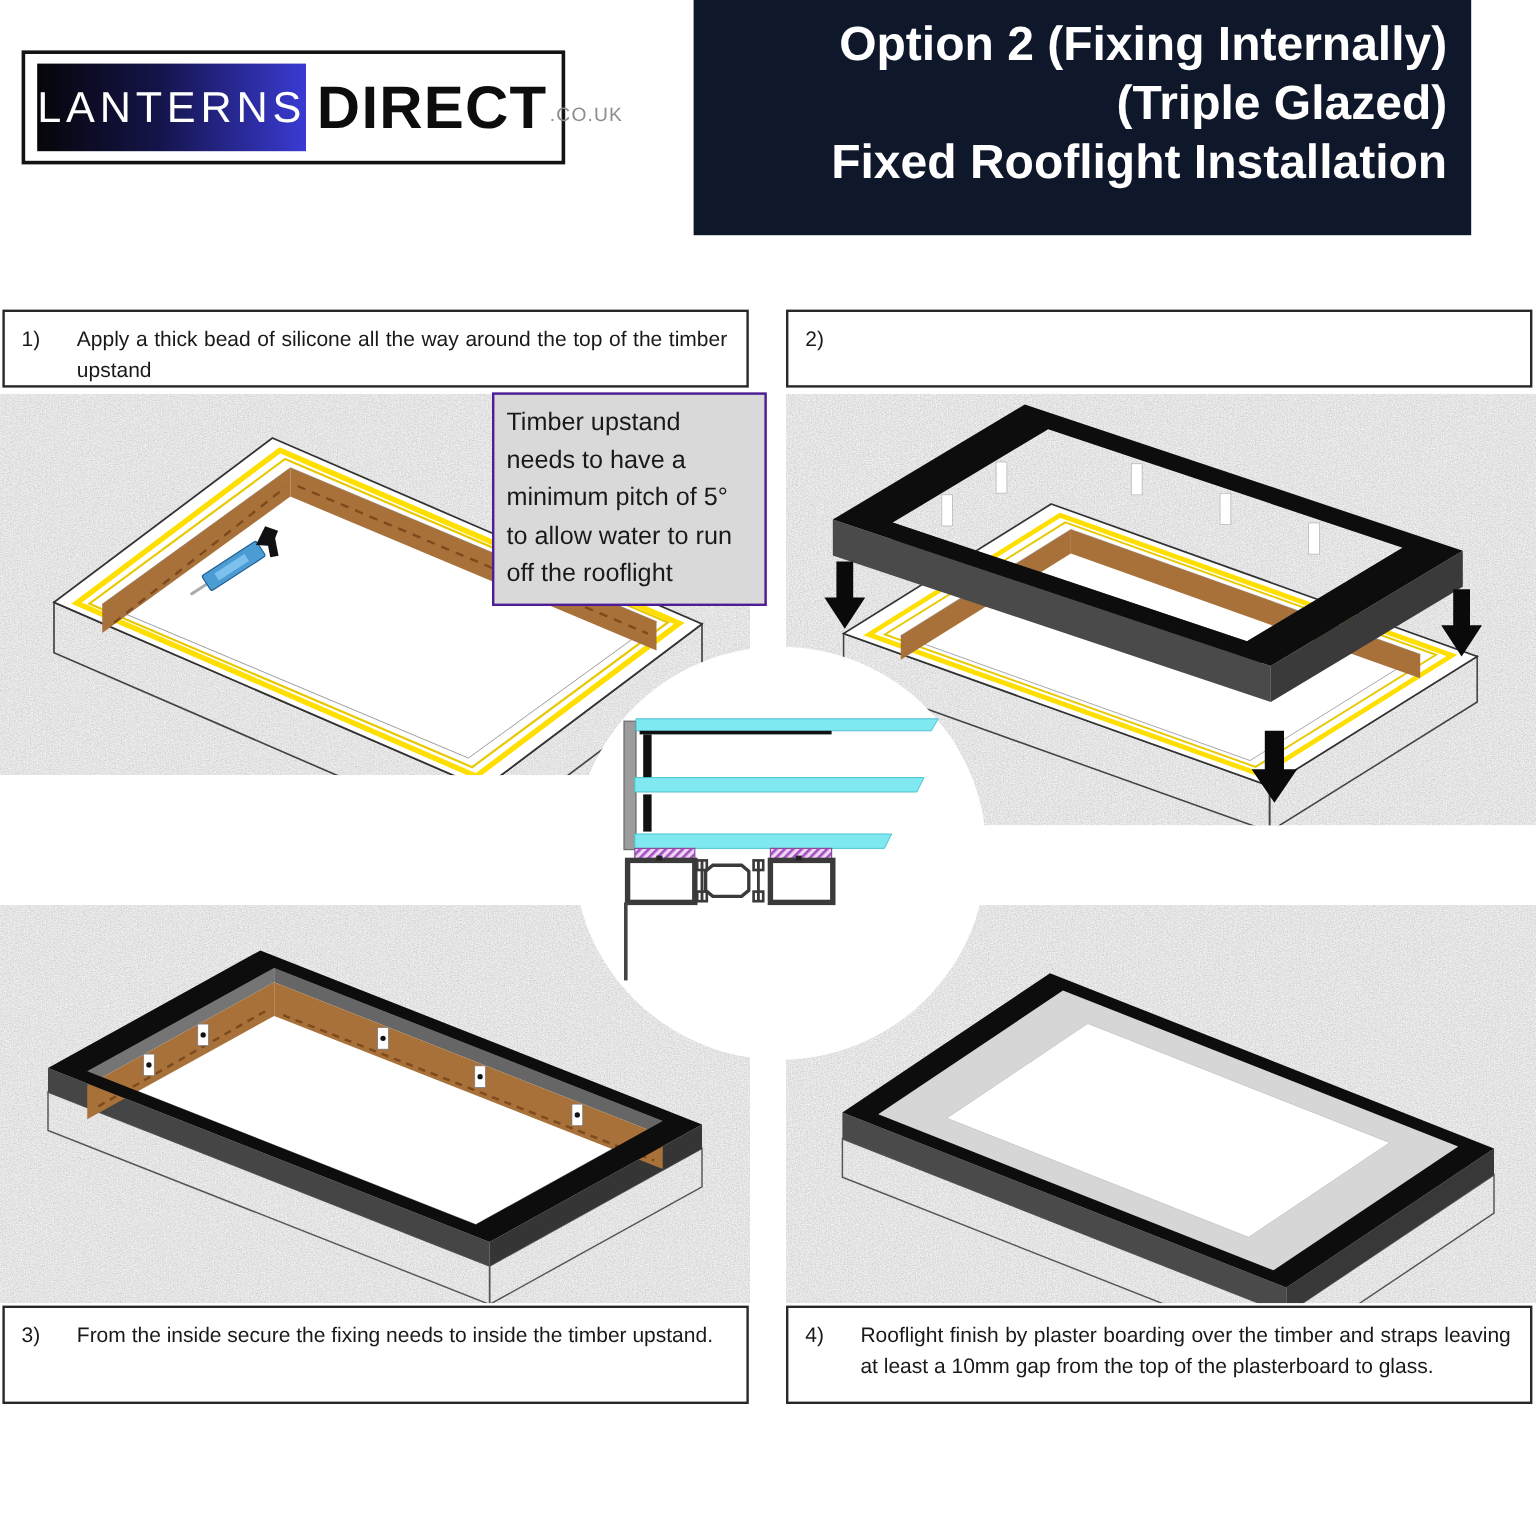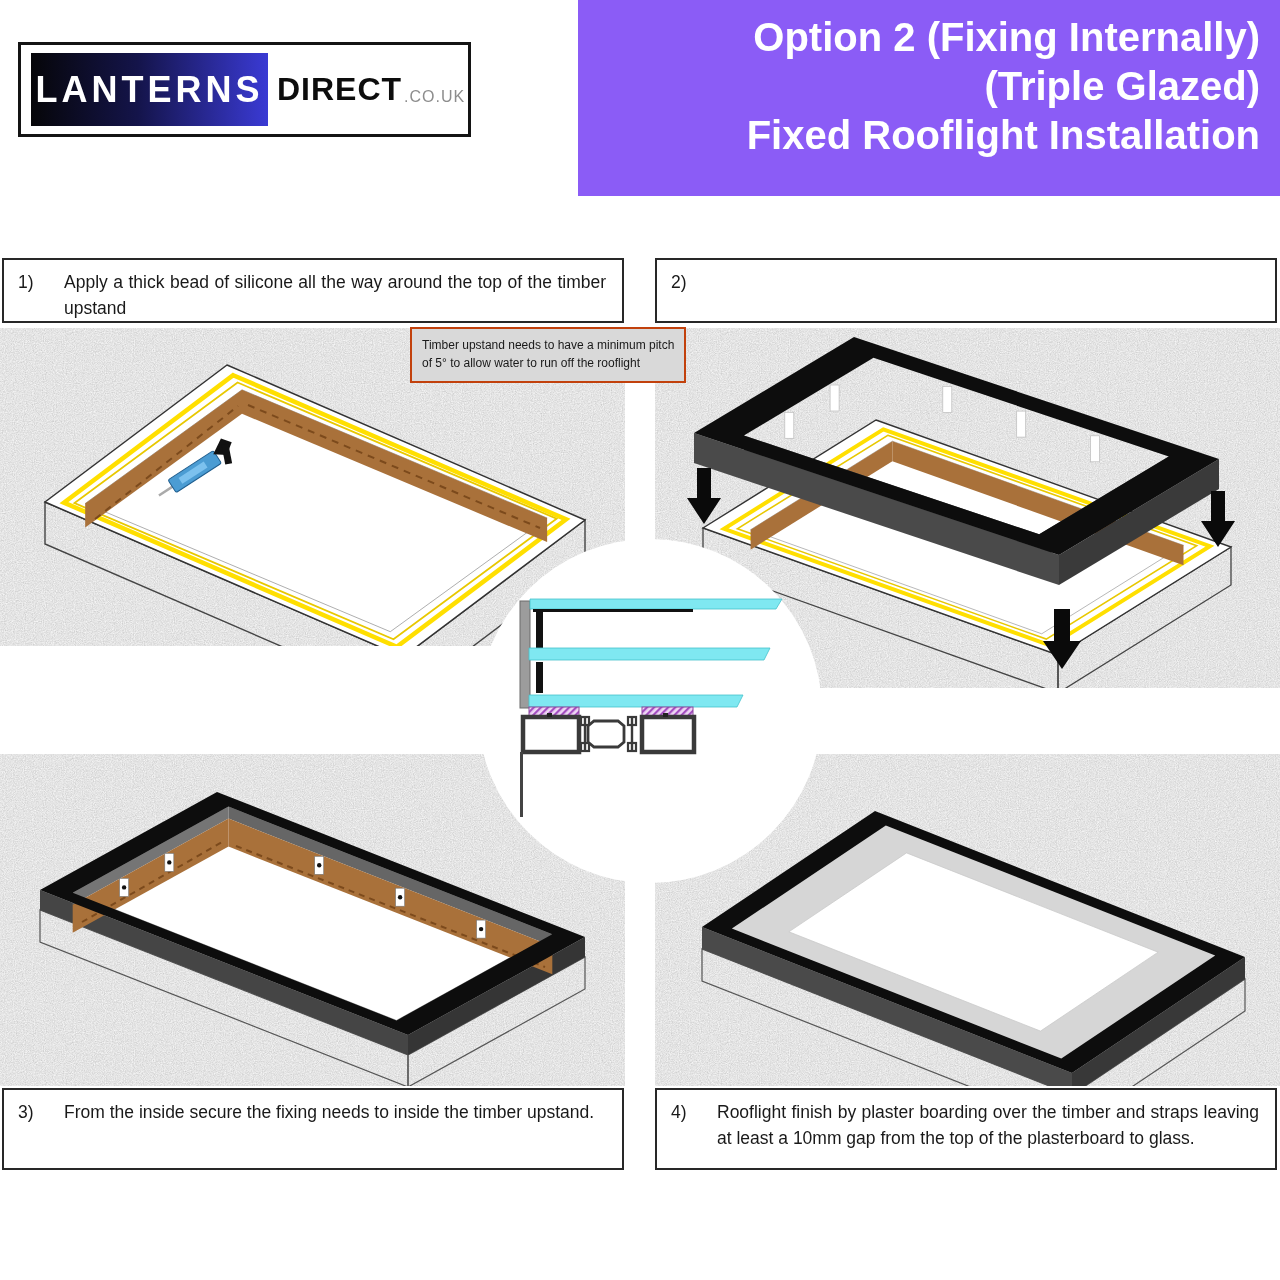--- a/index.html
+++ b/index.html
@@ -5,26 +5,26 @@
   html,body{margin:0;padding:0;background:#fff;}
   .page{position:relative;width:1280px;height:1280px;background:#ffffff;
         font-family:"Liberation Sans",sans-serif;color:#191919;overflow:hidden;}
 
   
   .logo-box{position:absolute;left:18px;top:42px;width:453px;height:95px;
             border:3px solid #141414;background:#fff;display:flex;align-items:center;box-sizing:border-box;}
   .logo-grad{margin-left:10px;width:237px;height:73px;
              background:linear-gradient(90deg,#060609 0%,#14144a 45%,#3a3ad4 100%);
              display:flex;align-items:center;justify-content:center;}
-  .logo-primary{color:#fff;font-size:36px;font-weight:700;letter-spacing:4px;}
-  .logo-secondary{color:#0d0d0d;font-size:32px;font-weight:700;letter-spacing:1px;margin-left:9px;}
+  .logo-primary{color:#fff;font-size:36px;font-weight:400;letter-spacing:4px;}
+  .logo-secondary{color:#0d0d0d;font-size:50px;font-weight:700;letter-spacing:1px;margin-left:9px;}
   .logo-suffix{color:#8d8d8d;font-size:16px;font-weight:400;letter-spacing:1px;
                text-transform:uppercase;align-self:center;margin-top:14px;margin-left:2px;}
 
-  .banner{position:absolute;left:578px;top:0;width:702px;height:196px;background:#8b5cf6;
+  .banner{position:absolute;left:578px;top:0;width:648px;height:196px;background:#0f172a;
           color:#fff;text-align:right;box-sizing:border-box;padding:13px 20px 0 0;}
   .banner div{font-size:40px;font-weight:700;line-height:1.23;letter-spacing:0px;}
 
   
   .step-box{position:absolute;background:#fff;border:2px solid #282828;box-sizing:border-box;
             display:flex;padding:9px 14px 0 14px;font-size:17.5px;line-height:1.5;z-index:6;}
   .step-num{width:34px;flex:none;}
   .step-txt{flex:1;text-align:justify;padding-right:2px;margin-left:12px;}
   #step1{left:2px;top:258px;width:622px;height:65px;}
   #step2{left:655px;top:258px;width:622px;height:65px;}
@@ -33,23 +33,23 @@
 
   
   .panel{position:absolute;overflow:hidden;z-index:1;}
   #panel1{left:0;top:328px;width:625px;height:318px;}
   #panel2{left:655px;top:328px;width:625px;height:360px;}
   #panel3{left:0;top:754px;width:625px;height:332px;}
   #panel4{left:655px;top:754px;width:625px;height:332px;}
   .panel svg{position:absolute;left:0;top:0;}
 
   
-  .note-box{position:absolute;left:410px;top:327px;width:276px;box-sizing:border-box;
-            background:#d9d9d9;border:2px solid #c2410c;padding:7px 9px 9px 10px;
-            font-size:12px;line-height:1.5;z-index:7;}
+  .note-box{position:absolute;left:410px;top:327px;width:229px;box-sizing:border-box;
+            background:#d9d9d9;border:2px solid #4c1d95;padding:7px 9px 9px 10px;
+            font-size:21px;line-height:1.5;z-index:7;}
 
   
   .centre-circle{position:absolute;left:478px;top:539px;width:344px;height:344px;
                  border-radius:50%;background:#ffffff;z-index:8;}
   .xsection{position:absolute;left:495px;top:575px;z-index:9;}
 </style>
 </head>
 <body>
 
 <div class="page">

